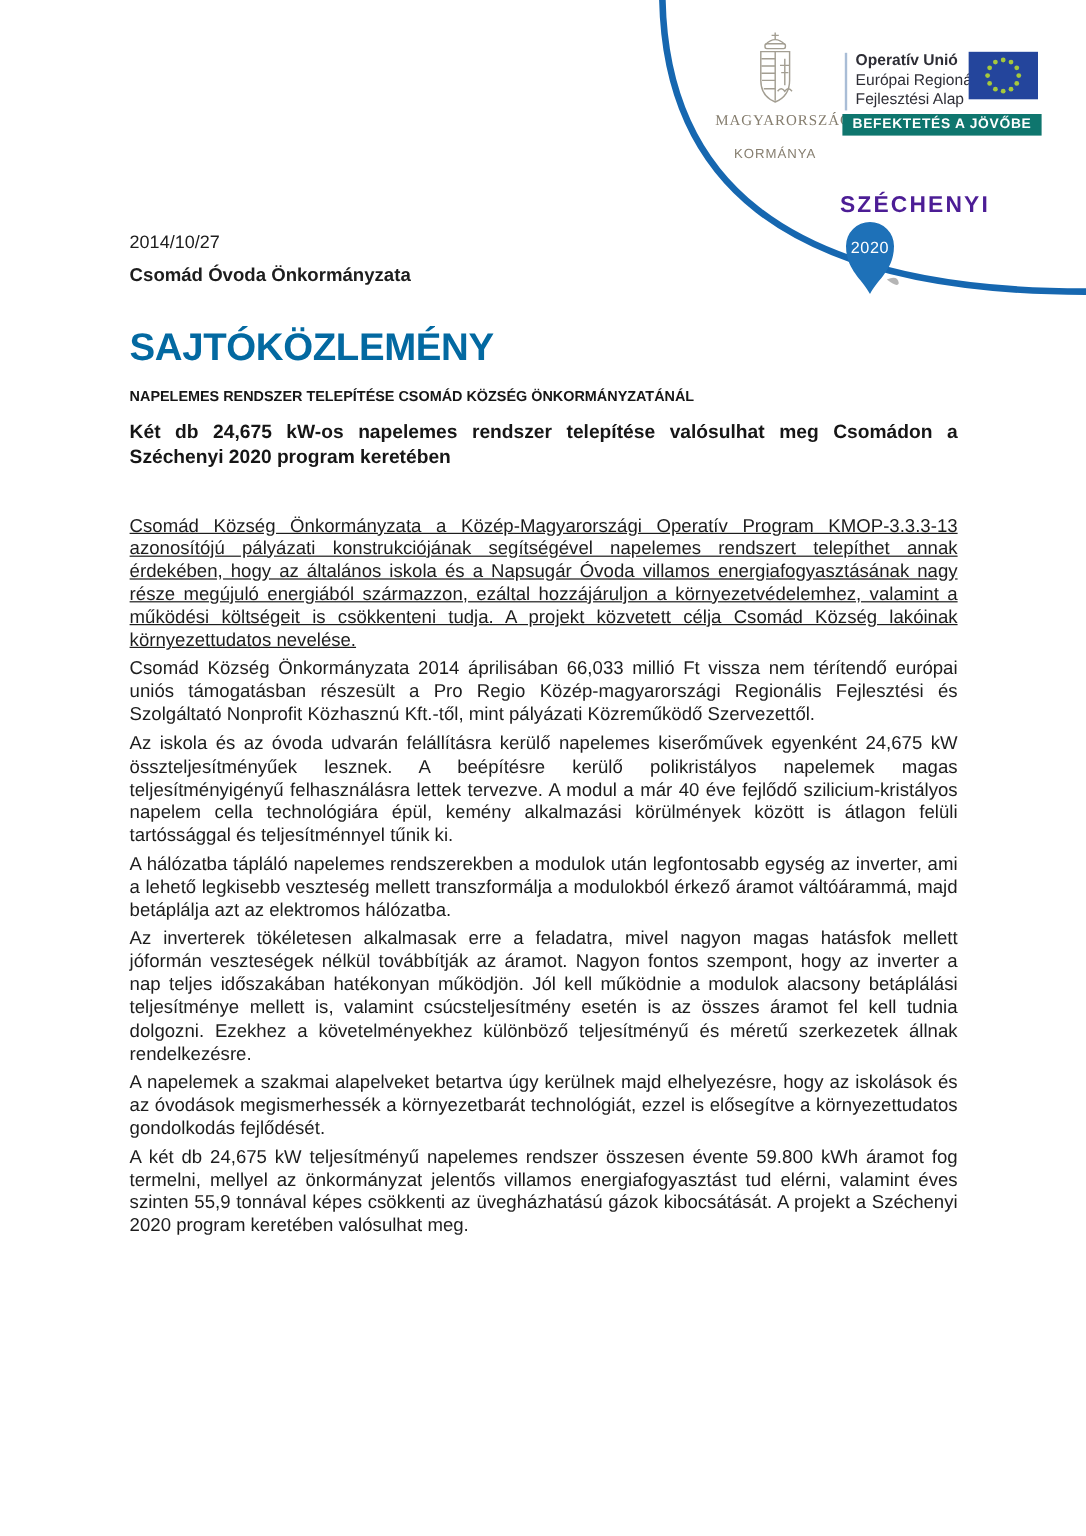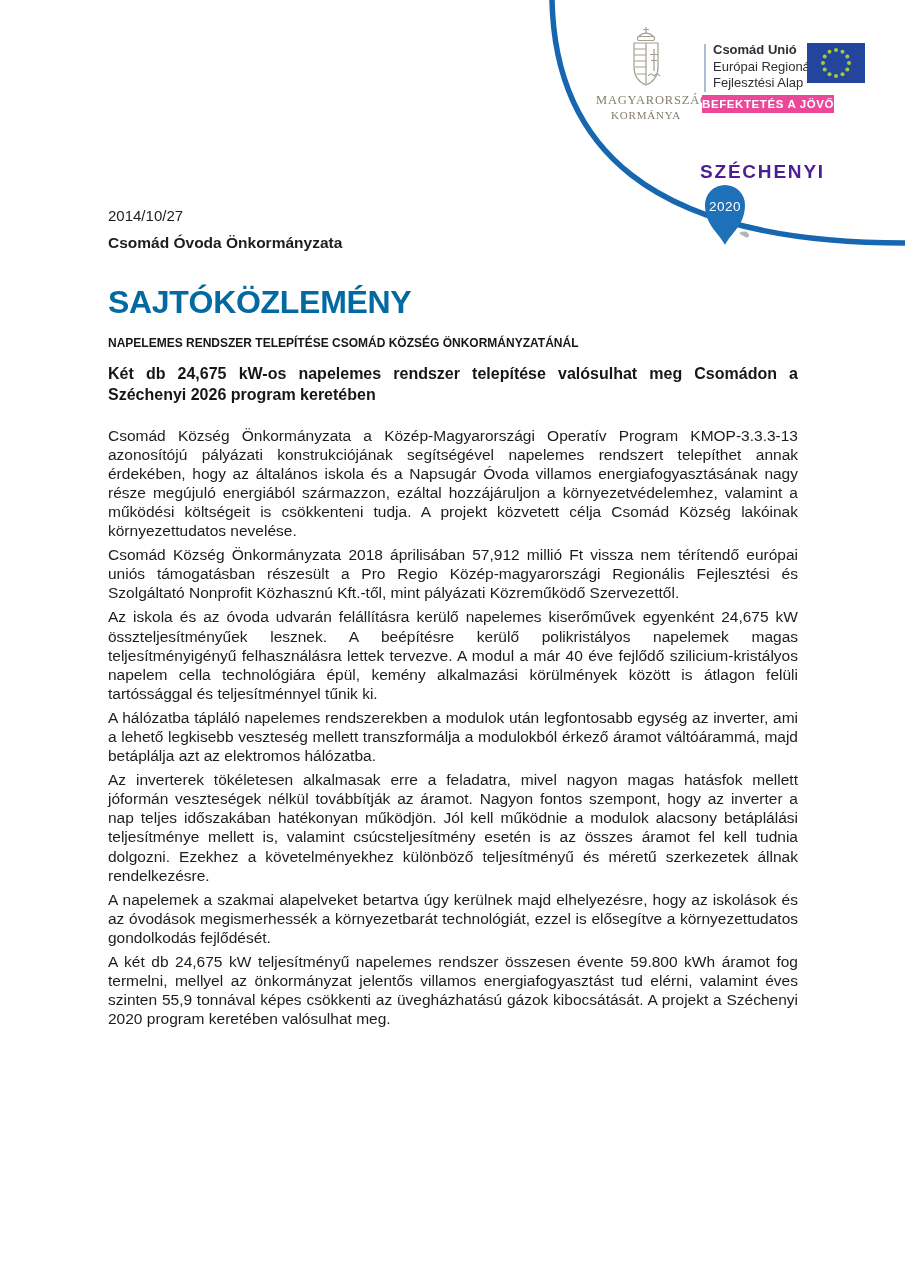--- a/index.html
+++ b/index.html
@@ -9,53 +9,53 @@
     -webkit-font-smoothing:antialiased;
   }
   .page{position:absolute;inset:0;overflow:hidden;}
 
   
   .arc-svg{position:absolute;top:0;left:0;width:905px;height:260px;}
   .gov-logo{position:absolute;left:596px;top:26px;width:100px;text-align:center;}
   .gov-arms{display:block;margin:0 auto;}
   .gov-line1{font-family:"Liberation Serif","DejaVu Serif",serif;font-size:12.5px;
     letter-spacing:0.8px;color:#857d6e;margin-top:3px;white-space:nowrap;}
-  .gov-line2{font-family:Liberation Serif, serif;font-size:11px;
-    letter-spacing:0.8px;color:#857d6e;margin-top:1px;white-space:nowrap;}
+  .gov-line2{font-family:Liberation Sans, sans-serif;font-size:11px;
+    letter-spacing:0.8px;color:#857d6e;margin-top:15px;white-space:nowrap;}
   .eu-divider{position:absolute;left:704px;top:44px;width:2px;height:48px;background:#a9bdd6;}
   .eu-text{position:absolute;left:713px;top:42px;color:#2e2e36;font-size:13px;line-height:16.5px;}
   .eu-text .b{font-weight:bold;}
   .eu-flag{position:absolute;left:807px;top:43px;}
   .banner{
-    position:absolute;left:702px;top:95px;width:132px;height:18px;background:#ec4899;
+    position:absolute;left:702px;top:95px;width:166px;height:18px;background:#0f766e;
     color:#ffffff;font-weight:bold;font-size:11.5px;letter-spacing:0.6px;
     text-align:center;line-height:18px;white-space:nowrap;
   }
   .szechenyi{position:absolute;left:700px;top:152px;width:180px;}
   .sz-text{
     display:inline-block;font-weight:bold;font-size:19px;letter-spacing:1.8px;
     color:#4c1d95;vertical-align:top;margin-top:9px;
   }
   .sz-pin{display:inline-block;vertical-align:top;margin-left:3px;}
 
   
   .content{position:absolute;left:108px;top:191px;width:690px;color:#1d1d1d;}
-  .date{font-size:15px;margin:16px 0 10px 0;}
+  .date{font-size:15px;margin:3px 0 10px 0;}
   .org{font-size:15.5px;font-weight:bold;margin:0;}
   .title{
     margin:34px 0 0 0;font-size:32px;line-height:33px;font-weight:bold;
     letter-spacing:-0.3px;color:#0369a1;
   }
   .subtitle{margin:15px 0 0 0;font-size:12px;line-height:19px;font-weight:bold;color:#161616;}
   .lead{
     margin:11px 0 0 0;font-size:16px;line-height:20.8px;font-weight:bold;
     text-align:justify;color:#161616;
   }
   .bodytext{margin:0 0 5px 0;font-size:15.5px;line-height:19.1px;text-align:justify;}
-  .bodytext.first{margin-top:20px;}
+  .bodytext.first{margin-top:36px;text-decoration:underline;}
 </style>
 </head>
 <body>
 
 <div class="page">
 
   <svg class="arc-svg" viewBox="0 0 905 260" aria-hidden="true">
     <path d="M 552 0 C 555 140, 640 245, 912 243" fill="none" stroke="#1667b0" stroke-width="5.5"></path>
   </svg>
 
@@ -72,21 +72,21 @@
         <path d="M24 50 q3 -4 6 0 q3 -4 6 0"></path>
       </g>
     </svg>
     <div class="gov-line1">MAGYARORSZÁG</div>
     <div class="gov-line2">KORMÁNYA</div>
   </div>
 
   <div class="eu-divider"></div>
 
   <div class="eu-text">
-    <div class="b">Csomád Unió</div>
+    <div class="b">Operatív Unió</div>
     <div>Európai Regionális</div>
     <div>Fejlesztési Alap</div>
   </div>
 
   <svg class="eu-flag" width="58" height="40" viewBox="0 0 58 40" aria-hidden="true">
     <rect width="58" height="40" fill="#24459c"></rect>
     <g fill="#a6c93c">
       <circle cx="42" cy="20" r="2"></circle>
         <circle cx="40.3" cy="26.5" r="2"></circle>
       <circle cx="35.5" cy="31.3" r="2"></circle>
@@ -111,24 +111,24 @@
       <path d="M22 62 C 16 50 2 42 2 22 A 20 20 0 0 1 42 22 C 42 42 28 50 22 62 Z" fill="#1e71b8"></path>
       <text x="22" y="28" text-anchor="middle" font-size="13.5" letter-spacing="0.5" fill="#ffffff" font-family="Liberation Sans, sans-serif">2020</text>
     </svg>
   </div>
 
   <div class="content">
     <div class="date">2014/10/27</div>
     <div class="org">Csomád Óvoda Önkormányzata</div>
     <h1 class="title">SAJTÓKÖZLEMÉNY</h1>
     <h2 class="subtitle">NAPELEMES RENDSZER TELEPÍTÉSE CSOMÁD KÖZSÉG ÖNKORMÁNYZATÁNÁL</h2>
-    <p class="lead">Két db 24,675 kW-os napelemes rendszer telepítése valósulhat meg Csomádon a Széchenyi 2026 program keretében</p>
+    <p class="lead">Két db 24,675 kW-os napelemes rendszer telepítése valósulhat meg Csomádon a Széchenyi 2020 program keretében</p>
 
     <p class="bodytext first">Csomád Község Önkormányzata a Közép-Magyarországi Operatív Program KMOP-3.3.3-13 azonosítójú pályázati konstrukciójának segítségével napelemes rendszert telepíthet annak érdekében, hogy az általános iskola és a Napsugár Óvoda villamos energiafogyasztásának nagy része megújuló energiából származzon, ezáltal hozzájáruljon a környezetvédelemhez, valamint a működési költségeit is csökkenteni tudja. A projekt közvetett célja Csomád Község lakóinak környezettudatos nevelése.</p>
-    <p class="bodytext">Csomád Község Önkormányzata 2018 áprilisában 57,912 millió Ft vissza nem térítendő európai uniós támogatásban részesült a Pro Regio Közép-magyarországi Regionális Fejlesztési és Szolgáltató Nonprofit Közhasznú Kft.-től, mint pályázati Közreműködő Szervezettől.</p>
+    <p class="bodytext">Csomád Község Önkormányzata 2014 áprilisában 66,033 millió Ft vissza nem térítendő európai uniós támogatásban részesült a Pro Regio Közép-magyarországi Regionális Fejlesztési és Szolgáltató Nonprofit Közhasznú Kft.-től, mint pályázati Közreműködő Szervezettől.</p>
     <p class="bodytext">Az iskola és az óvoda udvarán felállításra kerülő napelemes kiserőművek egyenként 24,675 kW összteljesítményűek lesznek. A beépítésre kerülő polikristályos napelemek magas teljesítményigényű felhasználásra lettek tervezve. A modul a már 40 éve fejlődő szilicium-kristályos napelem cella technológiára épül, kemény alkalmazási körülmények között is átlagon felüli tartóssággal és teljesítménnyel tűnik ki.</p>
     <p class="bodytext">A hálózatba tápláló napelemes rendszerekben a modulok után legfontosabb egység az inverter, ami a lehető legkisebb veszteség mellett transzformálja a modulokból érkező áramot váltóárammá, majd betáplálja azt az elektromos hálózatba.</p>
     <p class="bodytext">Az inverterek tökéletesen alkalmasak erre a feladatra, mivel nagyon magas hatásfok mellett jóformán veszteségek nélkül továbbítják az áramot. Nagyon fontos szempont, hogy az inverter a nap teljes időszakában hatékonyan működjön. Jól kell működnie a modulok alacsony betáplálási teljesítménye mellett is, valamint csúcsteljesítmény esetén is az összes áramot fel kell tudnia dolgozni. Ezekhez a követelményekhez különböző teljesítményű és méretű szerkezetek állnak rendelkezésre.</p>
     <p class="bodytext">A napelemek a szakmai alapelveket betartva úgy kerülnek majd elhelyezésre, hogy az iskolások és az óvodások megismerhessék a környezetbarát technológiát, ezzel is elősegítve a környezettudatos gondolkodás fejlődését.</p>
     <p class="bodytext">A két db 24,675 kW teljesítményű napelemes rendszer összesen évente 59.800 kWh áramot fog termelni, mellyel az önkormányzat jelentős villamos energiafogyasztást tud elérni, valamint éves szinten 55,9 tonnával képes csökkenti az üvegházhatású gázok kibocsátását. A projekt a Széchenyi 2020 program keretében valósulhat meg.</p>
   </div>
 
 </div>
 
 </body></html>

